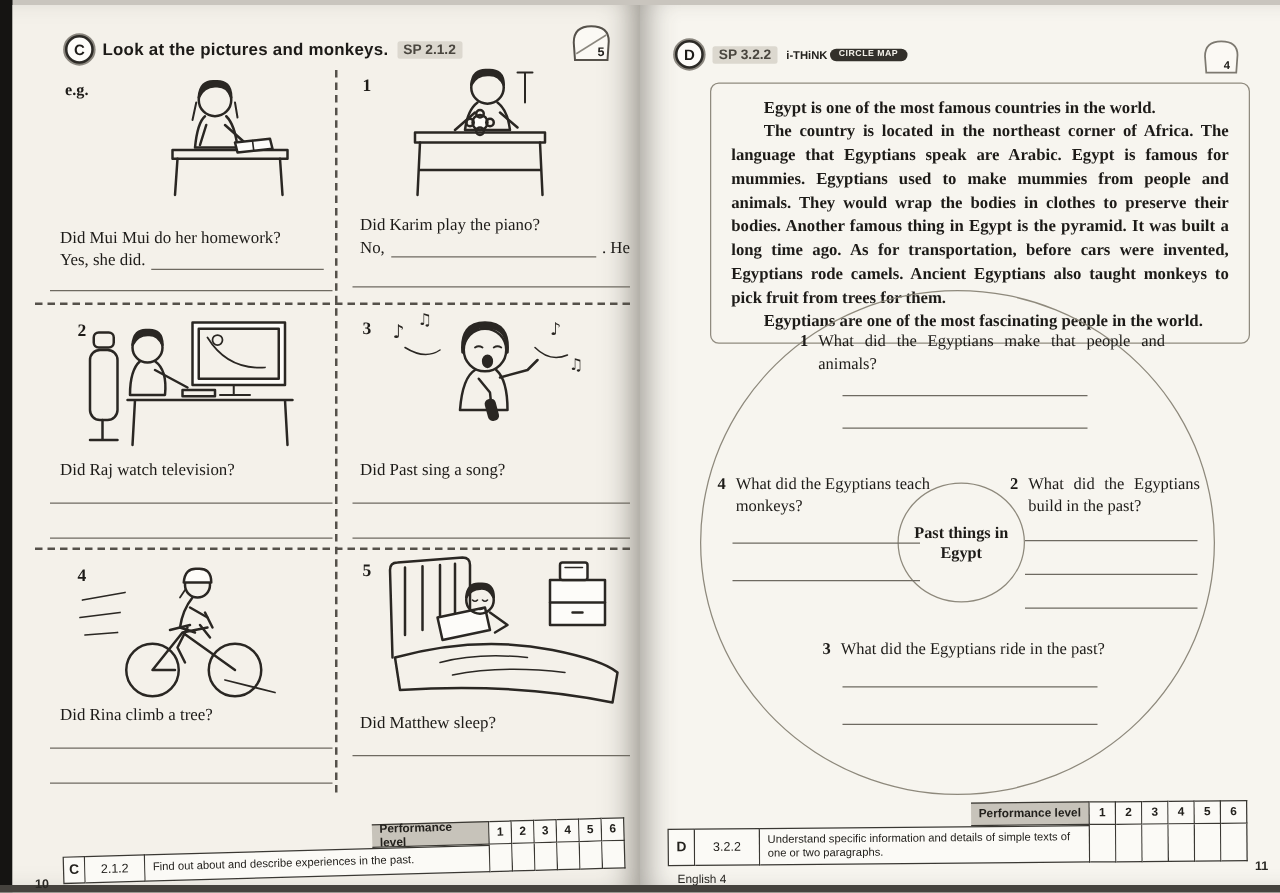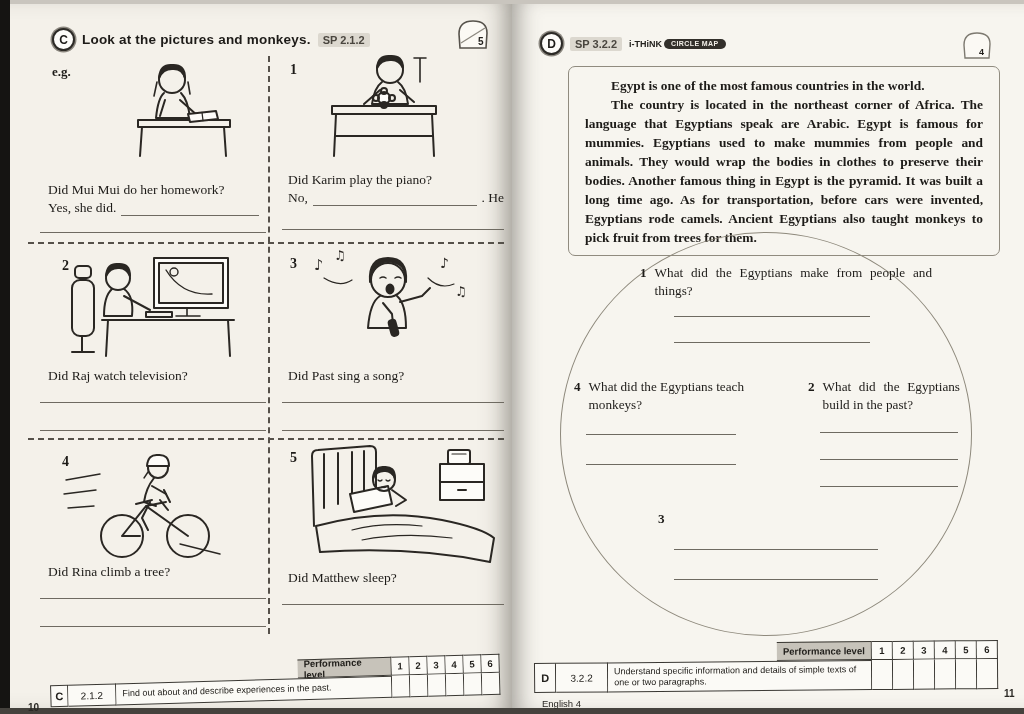--- a/index.html
+++ b/index.html
@@ -274,27 +274,29 @@
     <div class="dome" style="left:448px;top:26px;">
       <svg width="34" height="32" viewBox="0 0 34 32">
         <path d="M5 28 L4 15 Q4 3 17 3 Q30 3 30 14 L29 28 Z" fill="#fbf9f4" stroke="#7d7970" stroke-width="1.4"></path>
         <text x="19" y="25" font-size="9" font-weight="bold" fill="#23211d" font-family="Liberation Sans, sans-serif">4</text>
       </svg>
     </div>
 
     <div class="passage" style="left:56px;top:62px;width:398px;">
       <p>Egypt is one of the most famous countries in the world.</p>
       <p>The country is located in the northeast corner of Africa. The language that Egyptians speak are Arabic. Egypt is famous for mummies. Egyptians used to make mummies from people and animals. They would wrap the bodies in clothes to preserve their bodies. Another famous thing in Egypt is the pyramid. It was built a long time ago. As for transportation, before cars were invented, Egyptians rode camels. Ancient Egyptians also taught monkeys to pick fruit from trees for them.</p>
+      <p>Egyptians are one of the most fascinating people in the world.</p>
     </div>
 
     <div class="big-circle" style="left:48px;top:228px;width:410px;height:402px;"></div>
+    <div class="center-circle" style="left:206px;top:382px;width:88px;height:82px;">Past things in Egypt</div>
 
     <div class="cm-q" style="left:128px;top:260px;width:292px;">
       <span class="num">1</span>
-      <span class="txt">What did the Egyptians make from people and things?</span>
+      <span class="txt">What did the Egyptians make that people and animals?</span>
     </div>
     <div class="ans-line" style="left:162px;top:312px;width:196px;"></div>
     <div class="ans-line" style="left:162px;top:338px;width:196px;"></div>
 
     <div class="cm-q" style="left:62px;top:374px;width:170px;">
       <span class="num">4</span>
       <span class="txt">What did the Egyptians teach monkeys?</span>
     </div>
     <div class="ans-line" style="left:74px;top:430px;width:150px;"></div>
     <div class="ans-line" style="left:74px;top:460px;width:150px;"></div>
@@ -302,20 +304,21 @@
     <div class="cm-q" style="left:296px;top:374px;width:152px;">
       <span class="num">2</span>
       <span class="txt">What did the Egyptians build in the past?</span>
     </div>
     <div class="ans-line" style="left:308px;top:428px;width:138px;"></div>
     <div class="ans-line" style="left:308px;top:455px;width:138px;"></div>
     <div class="ans-line" style="left:308px;top:482px;width:138px;"></div>
 
     <div class="cm-q" style="left:146px;top:506px;width:268px;">
       <span class="num">3</span>
+      <span class="txt">What did the Egyptians ride in the past?</span>
     </div>
     <div class="ans-line" style="left:162px;top:545px;width:204px;"></div>
     <div class="ans-line" style="left:162px;top:575px;width:204px;"></div>
 
     <div class="pl-table" style="left:22px;top:638px;width:468px;transform:rotate(-0.5deg);">
       <div class="pl-row">
         <div class="pl-cell pl-spacer" style="width:243px;"></div>
         <div class="pl-cell pl-label" style="width:95px;height:19px;">Performance level</div>
         <div class="pl-cell pl-num" style="width:21px;height:19px;">1</div>
         <div class="pl-cell pl-num" style="width:21px;height:19px;">2</div>

